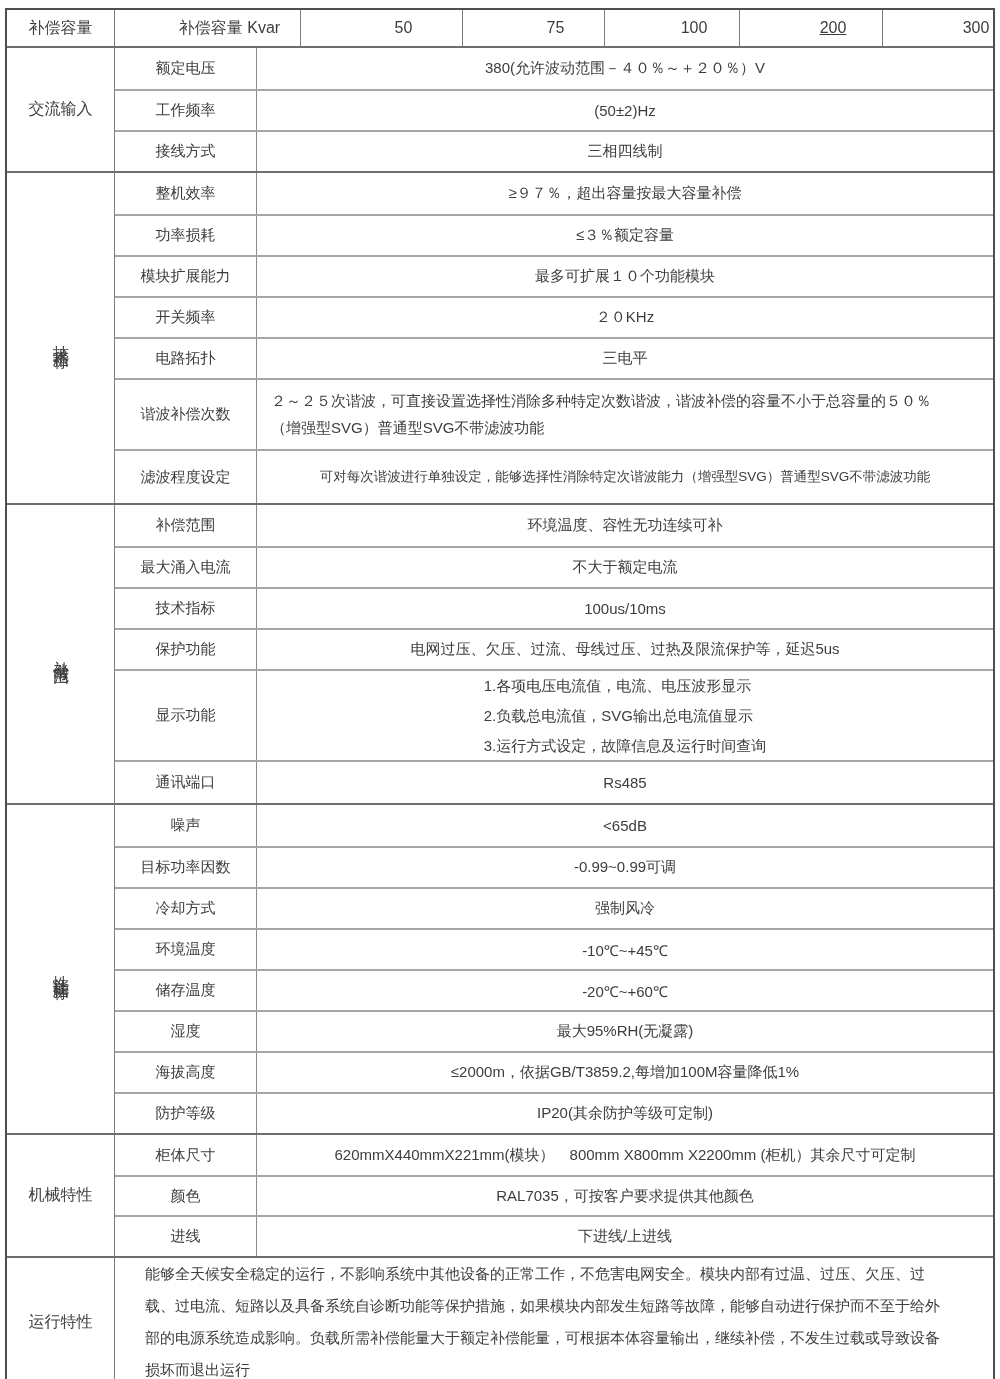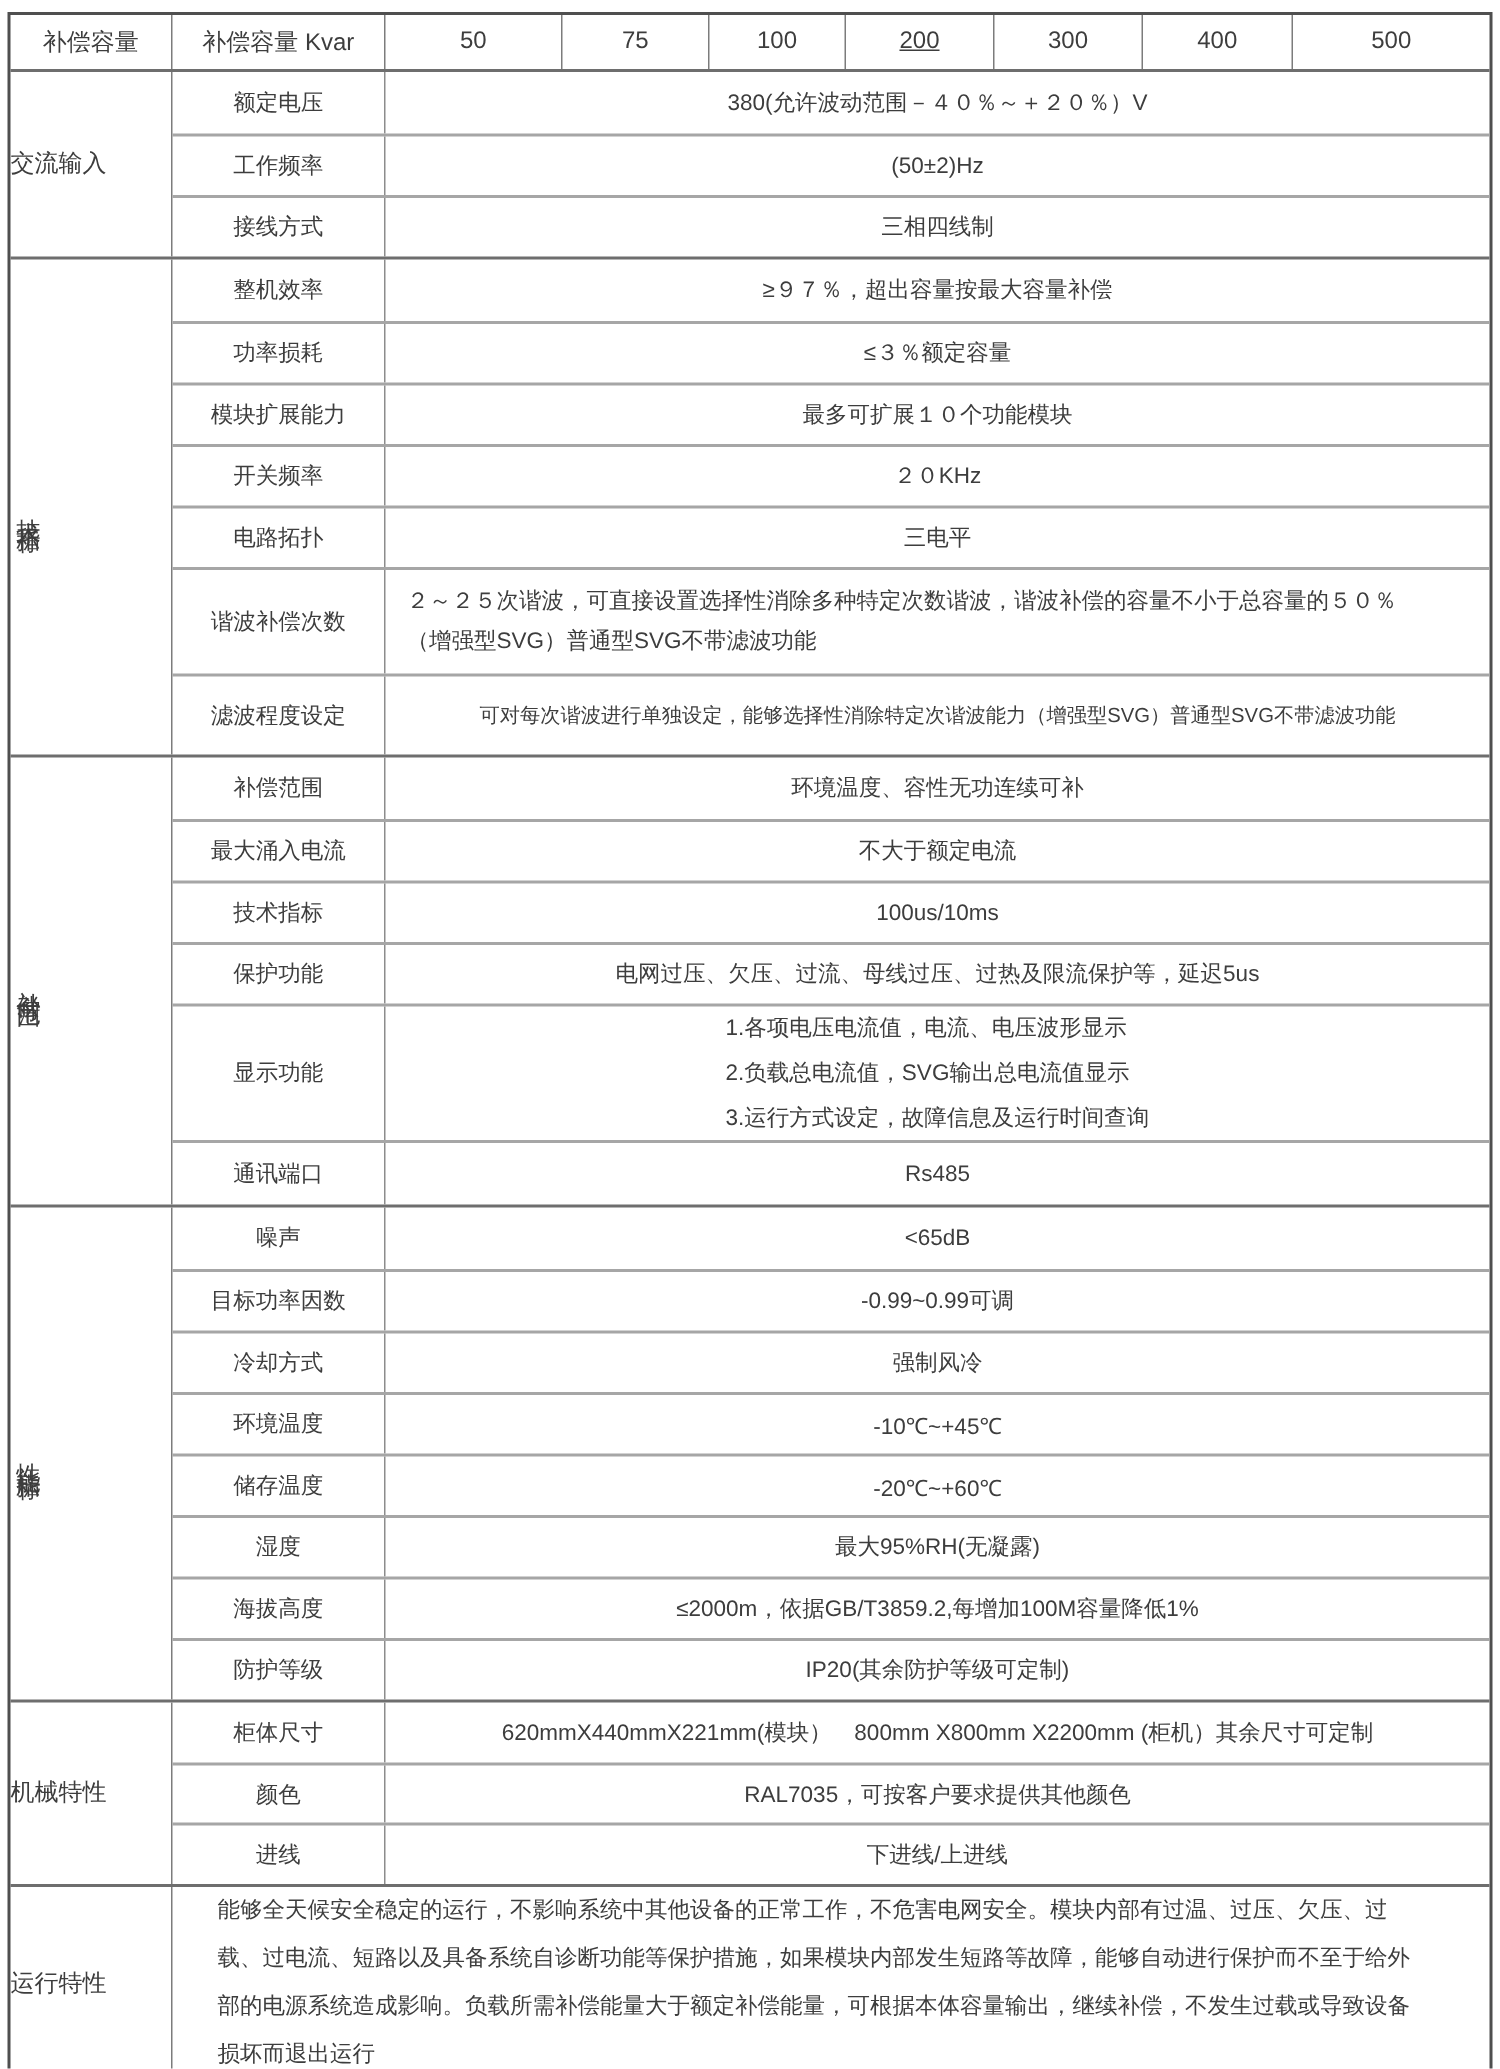--- a/index.html
+++ b/index.html
@@ -11,21 +11,21 @@
     position:relative;
   }
   .spec-table {
     position:absolute; left:5px; top:8px;
     width:990px;
     border:2px solid #4f4f4f;
     background:#ffffff;
   }
 
   
-  .hdr { display:flex; height:36px; }
+  .hdr { display:flex; height:36px;gap:44px; }
   .hdr .cell {
     display:flex; align-items:center; justify-content:center;
     font-size:16px; border-right:1px solid #7c7c7c;
   }
   .hdr .cell:last-child { border-right:none; }
 
   
   .w-group { width:108px; flex:none; }
   .w-param { width:142px; flex:none; }
   .w-c0 { width:118px; flex:none; }
@@ -34,21 +34,21 @@
   .w-c3 { width:99px;  flex:none;text-decoration:underline; }
   .w-c4 { width:99px;  flex:none; }
   .w-c5 { width:100px; flex:none; }
   .w-c6 { flex:1; }
 
   
   .section { display:flex; border-top:2px solid #6e6e6e; }
   .sec-label {
     width:108px; flex:none;
     border-right:1px solid #7c7c7c;
-    display:flex; align-items:center; justify-content:flex-start;
+    display:flex; align-items:center; justify-content:center;
     font-size:16px;
   }
   .sec-label.vertical span {
     writing-mode:vertical-lr;
     text-orientation:upright;
     letter-spacing:3px;
   }
   .rows { flex:1; display:flex; flex-direction:column; min-width:0; }
   .row { display:flex; }
   .row + .row { border-top:2px solid #a6a6a6; }

